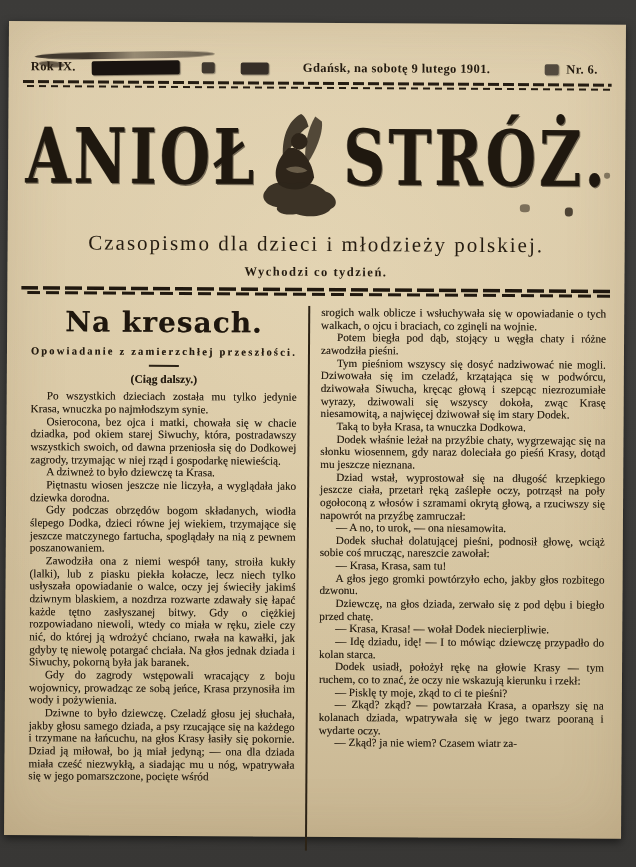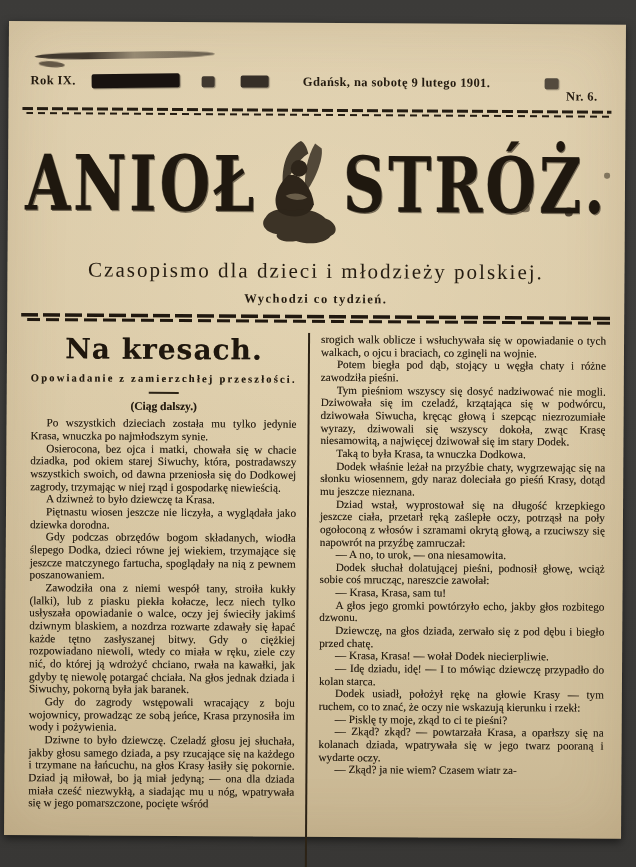--- a/index.html
+++ b/index.html
@@ -29,21 +29,21 @@
 
   
   .header-row{display:flex;align-items:center;margin:38px 18px 0 22px;
     font-weight:bold;font-size:12.5px;letter-spacing:.4px;white-space:nowrap;}
   .stamp{display:inline-block;background:#191310;border-radius:2px;box-shadow:1px 1px 1px rgba(25,19,16,.45);}
   .stamp.s-big{width:88px;height:14px;margin-left:16px;transform:rotate(-1deg);}
   .stamp.s-sq{width:13px;height:11px;margin-left:22px;opacity:.8;}
   .stamp.s-md{width:28px;height:12px;margin-left:26px;opacity:.85;}
   .hdr-date{margin-left:34px;}
   .stamp.s-nr{width:14px;height:11px;margin-left:auto;opacity:.7;margin-right:8px;}
-  .hdr-issue{margin-right:10px;margin-top:27px;}
+  .hdr-issue{margin-right:10px;}
 
   .wavy-rule{height:9px;margin:5px 14px 0 14px;background-repeat:no-repeat;
     background-image:
       repeating-linear-gradient(90deg,#241c12 0 11px, rgba(0,0,0,0) 11px 15px),
       repeating-linear-gradient(90deg,#241c12 0 7px, rgba(0,0,0,0) 7px 12px);
     background-size:100% 3px,100% 2px;background-position:0 1px,4px 6px;}
 
   
   .masthead{display:flex;align-items:center;justify-content:center;margin-top:4px;height:128px;}
   .mast-word{font-family:"DejaVu Serif", serif;font-weight:bold;font-size:58px;letter-spacing:3px;

